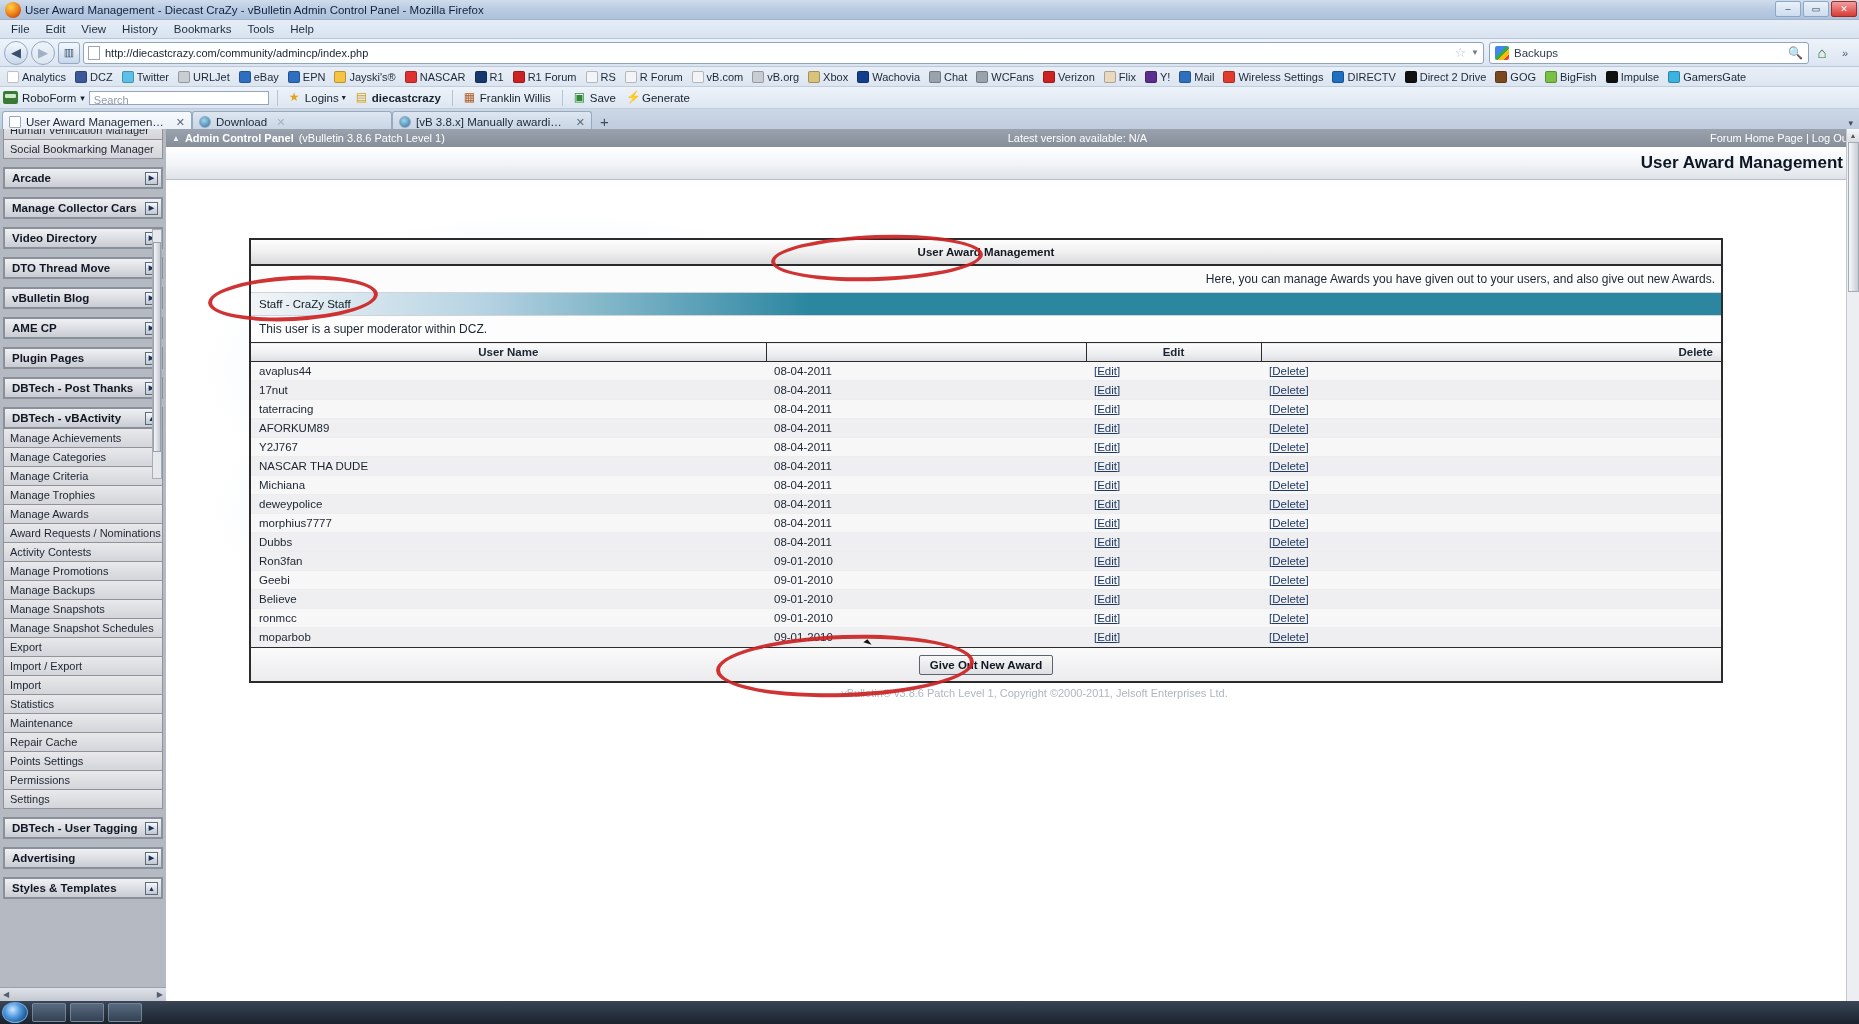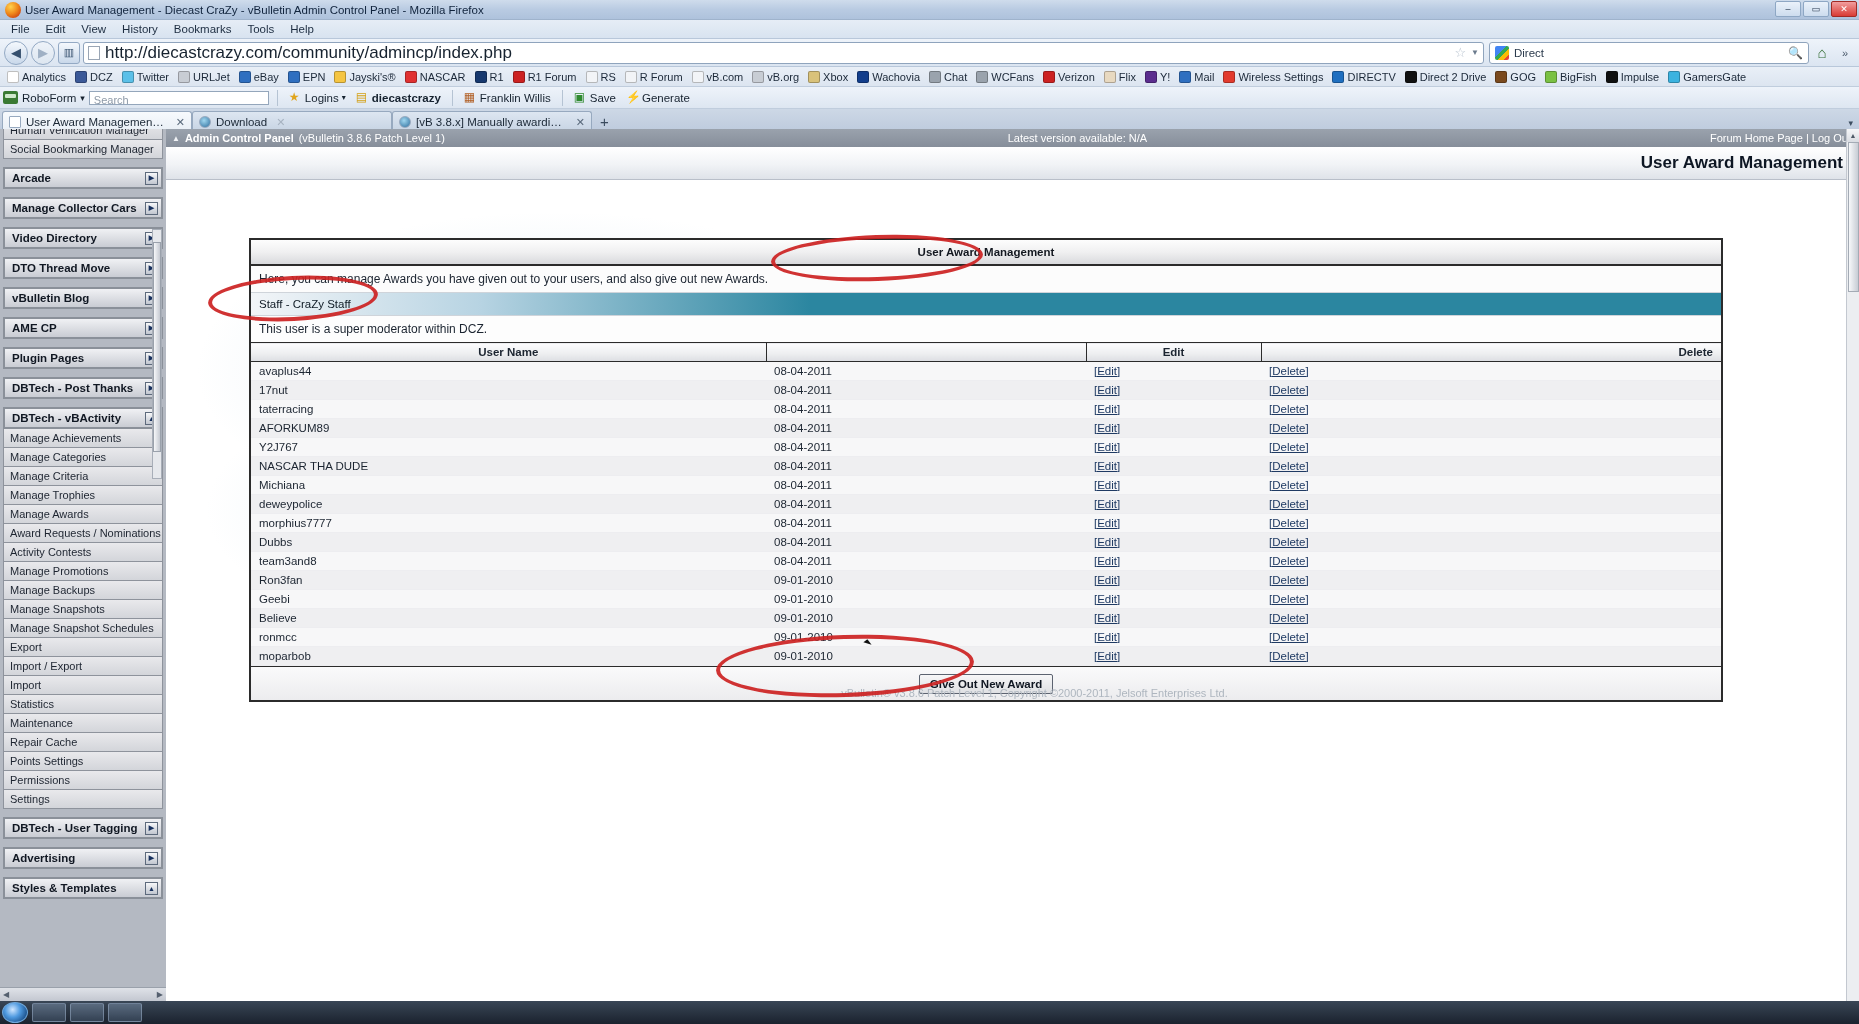--- a/index.html
+++ b/index.html
@@ -79,21 +79,21 @@
   .urlbar {
     flex: 1; height: 22px; background: #fff;
     border: 1px solid #8fa4bd; border-radius: 3px;
     display: flex; align-items: center; padding: 0 4px; gap: 5px;
     margin-right: 2px;
   }
   .urlbar .favicon {
     width: 12px; height: 14px; background: #fff; border: 1px solid #9aa6b5;
     flex: none;
   }
-  .urlbar .url { font-size: 17px; color: #16222f; flex: 1; }
+  .urlbar .url { font-size: 11px; color: #16222f; flex: 1; }
   .urlbar .star { color: #b9c4d0; font-size: 13px; }
   .urlbar .caret { color: #6b7b8d; font-size: 8px; }
   .searchbar {
     width: 320px; height: 22px; background: #fff;
     border: 1px solid #8fa4bd; border-radius: 3px;
     display: flex; align-items: center; padding: 0 5px; gap: 5px;
   }
   .searchbar .gicon {
     width: 14px; height: 14px; border-radius: 2px;
     background: linear-gradient(135deg,#4285f4 0 40%, #34a853 40% 60%, #fbbc05 60% 80%, #ea4335 80%);
@@ -271,20 +271,21 @@
     height: 26px;
     background: linear-gradient(180deg,#fdfdfd 0%, #f0f0f1 50%, #d9dadd 100%);
     border-bottom: 2px solid #2b2b2b;
     display: flex; align-items: center; justify-content: center;
     font-size: 11.5px; font-weight: bold; color: #131820;
   }
   .panel-desc {
     padding: 6px 6px 6px 8px;
     font-size: 12px; color: #1b2430;
     background: rgba(255,255,255,0.35);
+    text-align: right;
   }
   .staff-band {
     height: 24px;
     background: linear-gradient(90deg, rgba(235,240,245,0.55) 0px, rgba(160,198,218,0.75) 230px, #2b86a0 560px, #2b86a0 100%);
     display: flex; align-items: center;
     padding-left: 8px;
     font-size: 11.5px; font-weight: normal; color: #0e1a24;
     border-top: 1px solid #cfd4da;
     border-bottom: 1px solid #cfd4da;
   }
@@ -431,21 +432,21 @@
     <div class="navbtn fwd">▶</div>
     <div class="navbtn sq">▥</div>
     <div class="urlbar">
       <span class="favicon"></span>
       <span class="url">http://diecastcrazy.com/community/admincp/index.php</span>
       <span class="star">☆</span>
       <span class="caret">▼</span>
     </div>
     <div class="searchbar">
       <span class="gicon"></span>
-      <span class="gtext">Direct</span>
+      <span class="gtext">Backups</span>
       <span class="mag">🔍</span>
     </div>
     <div class="home-icons">
       <span class="hi" style="font-size:15px;color:#2f6a2f;">⌂</span>
       <span class="hi" style="font-size:11px;color:#4a5a6c;">»</span>
     </div>
   </div>
 
   <div class="bookmarkbar" id="bmbar">
       <div class="bm">
@@ -792,26 +793,20 @@
                   <td class="c-date">08-04-2011</td>
                   <td class="c-edit"><a href="#">[Edit]</a></td>
                   <td class="c-del"><a href="#">[Delete]</a></td>
                 </tr>
                 <tr class="even">
                   <td class="c-user">Dubbs</td>
                   <td class="c-date">08-04-2011</td>
                   <td class="c-edit"><a href="#">[Edit]</a></td>
                   <td class="c-del"><a href="#">[Delete]</a></td>
                 </tr>
-                <tr class="odd">
-                  <td class="c-user">team3and8</td>
-                  <td class="c-date">08-04-2011</td>
-                  <td class="c-edit"><a href="#">[Edit]</a></td>
-                  <td class="c-del"><a href="#">[Delete]</a></td>
-                </tr>
                 <tr class="even">
                   <td class="c-user">Ron3fan</td>
                   <td class="c-date">09-01-2010</td>
                   <td class="c-edit"><a href="#">[Edit]</a></td>
                   <td class="c-del"><a href="#">[Delete]</a></td>
                 </tr>
                 <tr class="odd">
                   <td class="c-user">Geebi</td>
                   <td class="c-date">09-01-2010</td>
                   <td class="c-edit"><a href="#">[Edit]</a></td>

